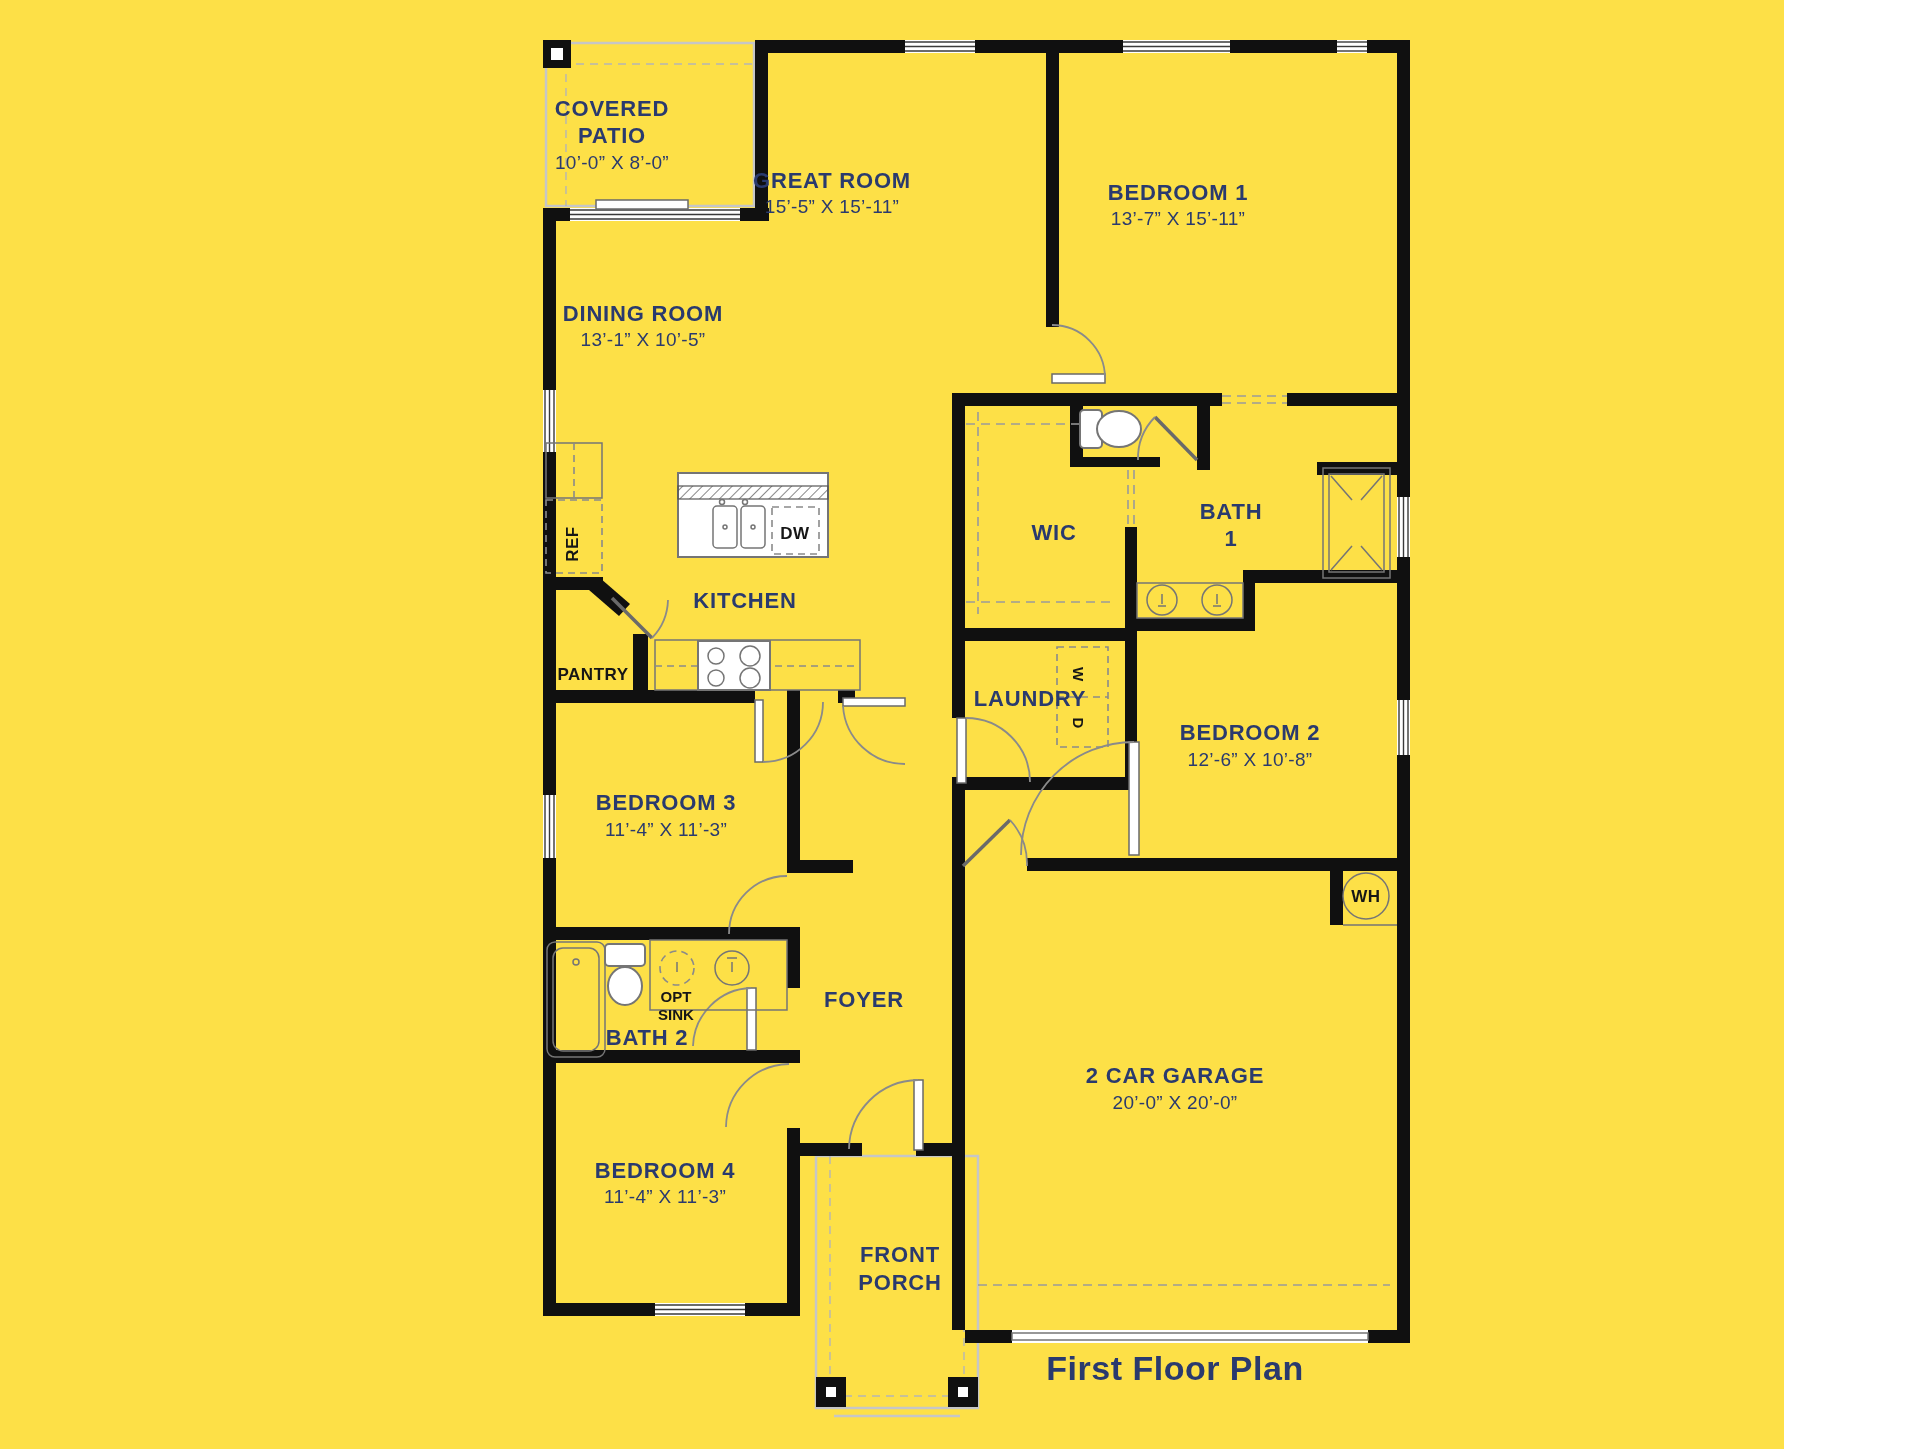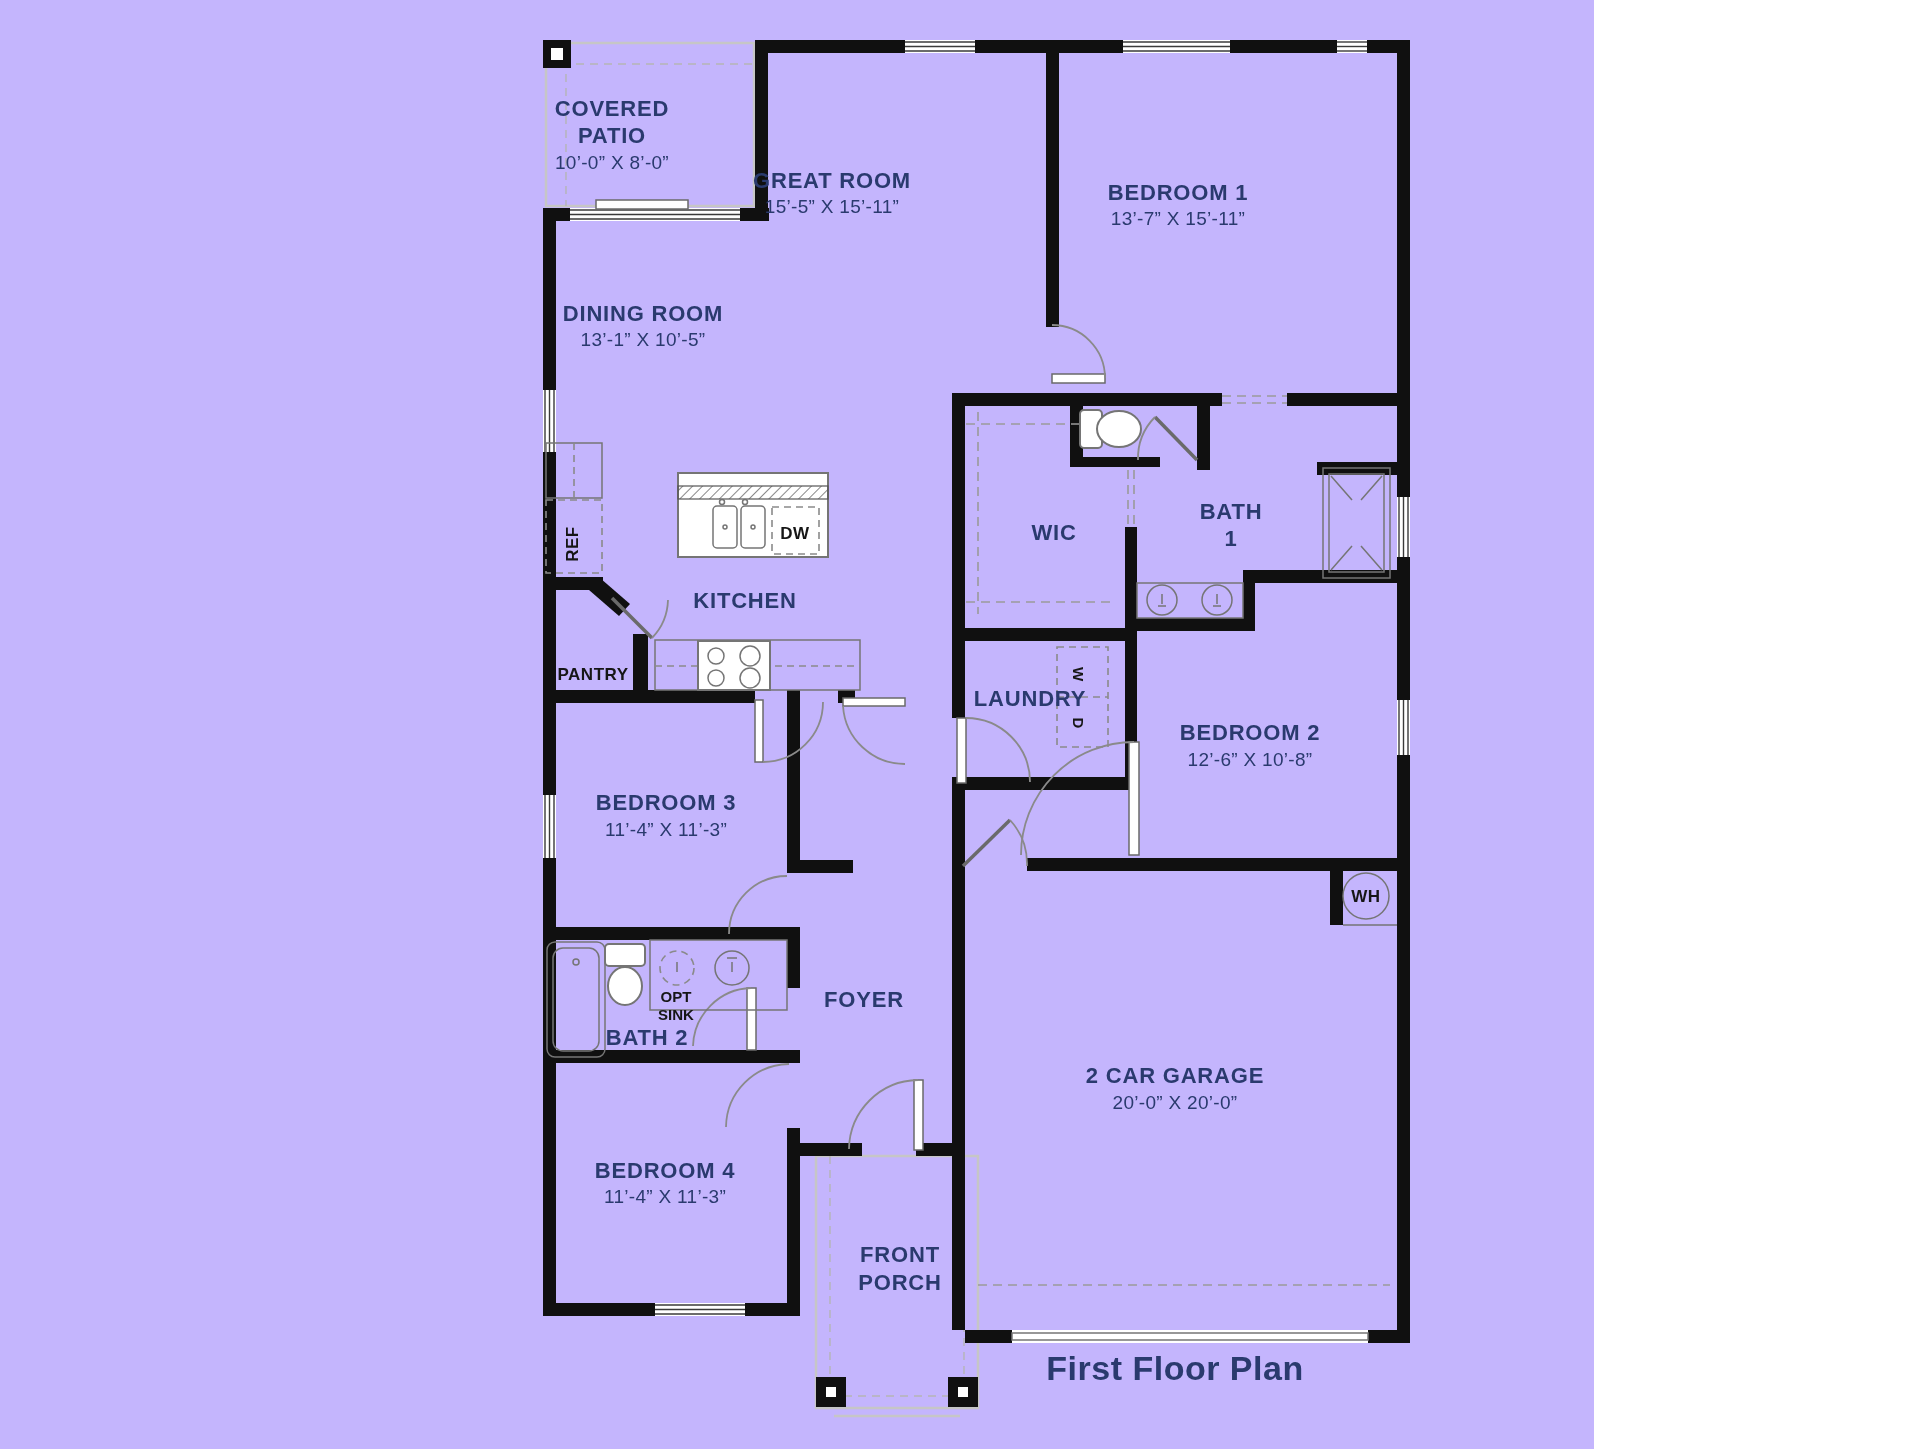--- a/index.html
+++ b/index.html
@@ -1,16 +1,16 @@
 <!DOCTYPE html>
 <html><head>
 <meta charset="utf-8">
 <style>
   html,body{margin:0;padding:0;background:#ffffff;}
-  .canvas{position:relative;width:1594px;height:1449px;background:#c4b5fd;
+  .canvas{position:relative;width:1784px;height:1449px;background:#fde047;
           font-family:"Liberation Sans",sans-serif;overflow:hidden;}
   svg{position:absolute;left:0;top:0;}
   .wall{fill:#101010;stroke:none;}
   .winbase{fill:#ffffff;stroke:none;}
   .winline{stroke:#3a3a3a;stroke-width:1.4;}
   .lite{stroke:#c6c6c6;stroke-width:2.5;fill:none;}
   .dash{stroke:#9a9a9a;stroke-width:1.6;fill:none;stroke-dasharray:9 6;}
   .dashlight{stroke:#b5b5b5;stroke-width:1.4;fill:none;stroke-dasharray:8 6;}
   .door{stroke:#8a8a8a;stroke-width:1.8;fill:none;}
   .leaf{fill:#ffffff;stroke:#6a6a6a;stroke-width:1.5;}

